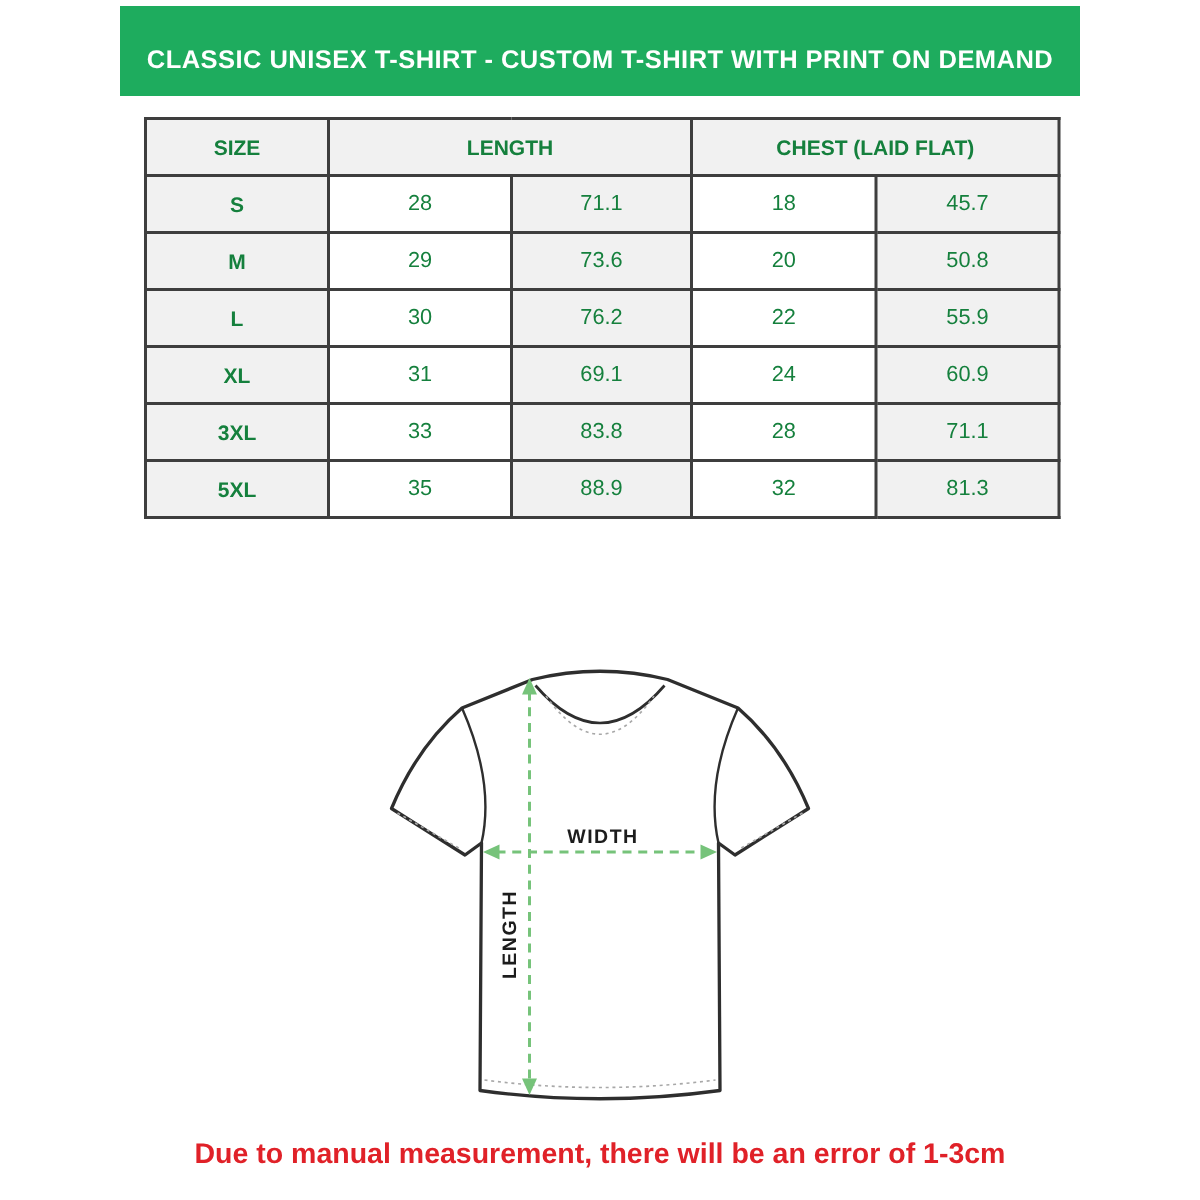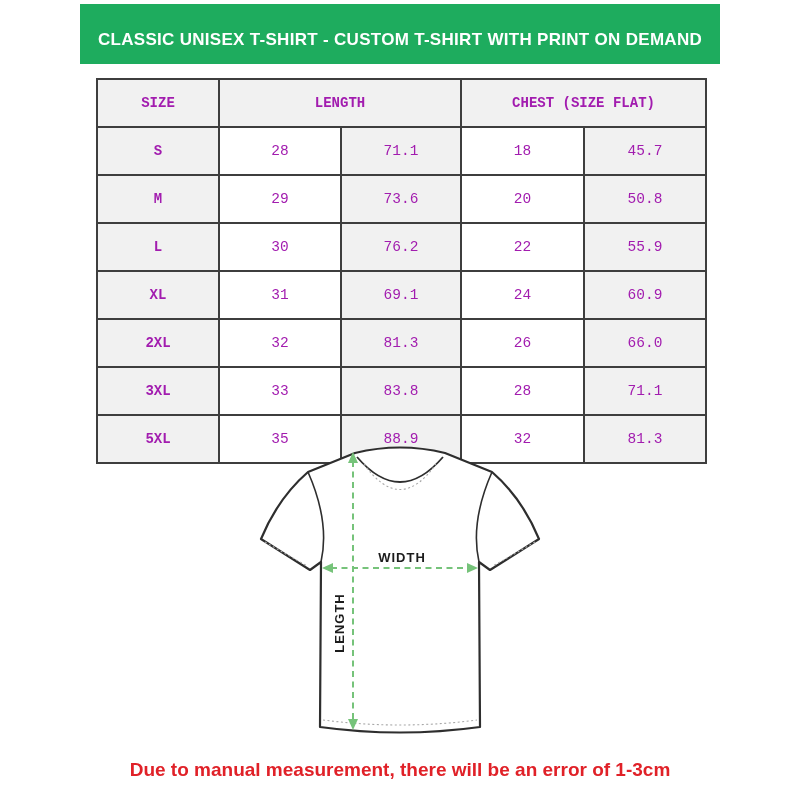--- a/index.html
+++ b/index.html
@@ -25,22 +25,22 @@
     color:var(--banner-text);font-weight:700;font-size:17px;
     letter-spacing:.3px;text-align:center;white-space:nowrap;margin-top:12px;
   }
   table.size-chart{
     position:absolute;left:96px;top:78px;width:609px;
     border-collapse:collapse;table-layout:fixed;
     border:2px solid var(--line);
   }
   .size-chart th,.size-chart td{
     border:2px solid var(--line);
-    height:48px;text-align:center;vertical-align:middle;
-    font-size:14px;color:#a21caf;font-family:Liberation Mono, monospace;
+    height:38px;text-align:center;vertical-align:middle;
+    font-size:14px;color:#15803d;
   }
   .size-chart th{background:var(--cell-gray);font-weight:700;}
   .size-chart td.size-cell{background:var(--cell-gray);font-weight:700;}
   .size-chart td.in-cell{background:#ffffff;font-weight:400;font-size:14.5px;}
   .size-chart td.cm-cell{background:var(--cell-gray);font-weight:400;font-size:14.5px;}
   .diagram{position:absolute;left:240px;top:430px;width:320px;height:320px;}
   .dim-label{
     font-family:"Liberation Sans","DejaVu Sans",sans-serif;
     font-weight:700;font-size:13px;letter-spacing:1px;fill:#1c1c1c;
   }
@@ -62,21 +62,21 @@
     <col style="width:122px">
       <col style="width:122px">
       <col style="width:120px">
       <col style="width:123px">
       <col style="width:122px">
   </colgroup>
   <thead>
     <tr>
       <th>SIZE</th>
       <th colspan="2">LENGTH</th>
-      <th colspan="2">CHEST (SIZE FLAT)</th>
+      <th colspan="2">CHEST (LAID FLAT)</th>
     </tr>
   </thead>
   <tbody>
     <tr>
       <td class="size-cell">S</td>
       <td class="in-cell">28</td>
       <td class="cm-cell">71.1</td>
       <td class="in-cell">18</td>
       <td class="cm-cell">45.7</td>
     </tr>
@@ -93,27 +93,20 @@
       <td class="cm-cell">76.2</td>
       <td class="in-cell">22</td>
       <td class="cm-cell">55.9</td>
     </tr>
     <tr>
       <td class="size-cell">XL</td>
       <td class="in-cell">31</td>
       <td class="cm-cell">69.1</td>
       <td class="in-cell">24</td>
       <td class="cm-cell">60.9</td>
-    </tr>
-    <tr>
-      <td class="size-cell">2XL</td>
-      <td class="in-cell">32</td>
-      <td class="cm-cell">81.3</td>
-      <td class="in-cell">26</td>
-      <td class="cm-cell">66.0</td>
     </tr>
     <tr>
       <td class="size-cell">3XL</td>
       <td class="in-cell">33</td>
       <td class="cm-cell">83.8</td>
       <td class="in-cell">28</td>
       <td class="cm-cell">71.1</td>
     </tr>
     <tr>
       <td class="size-cell">5XL</td>

